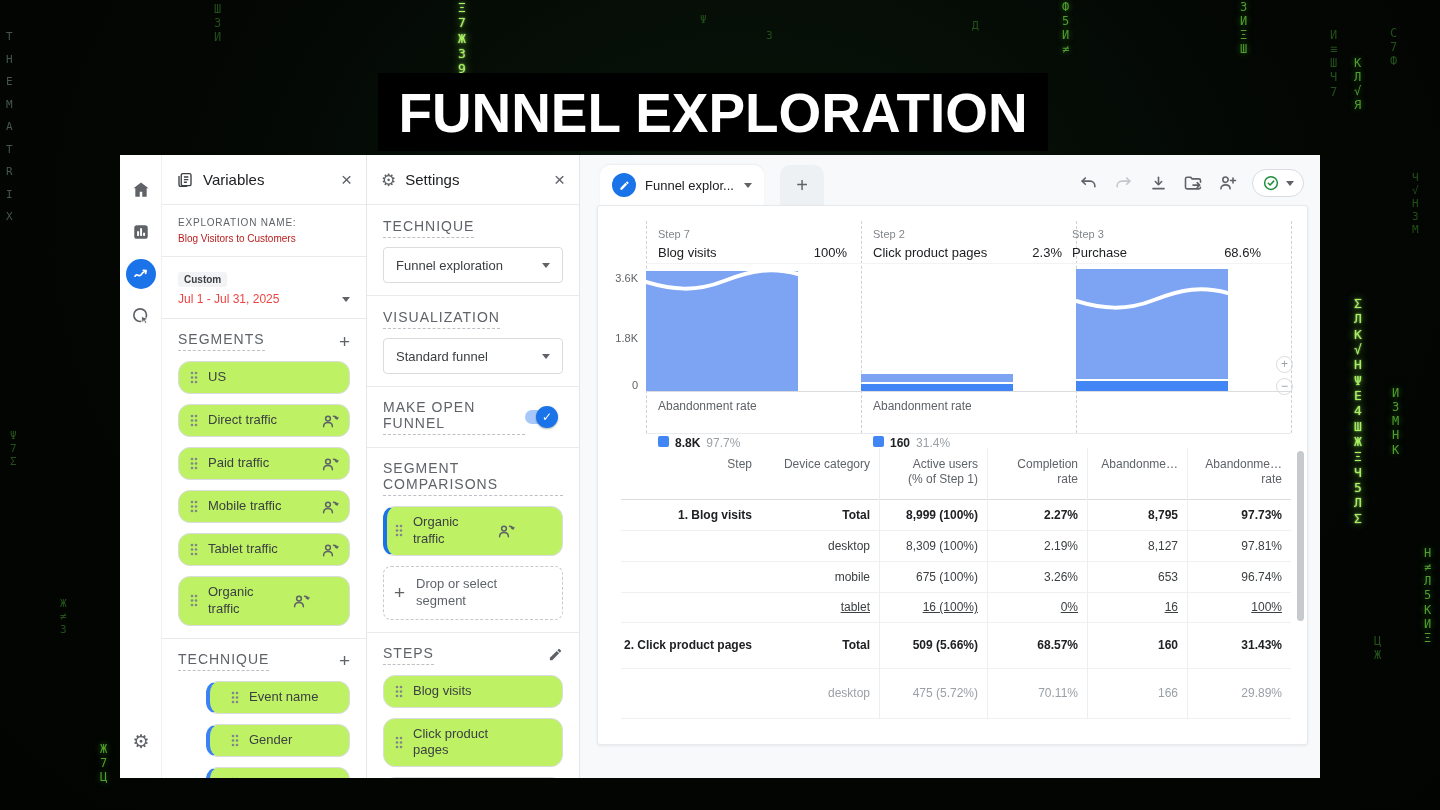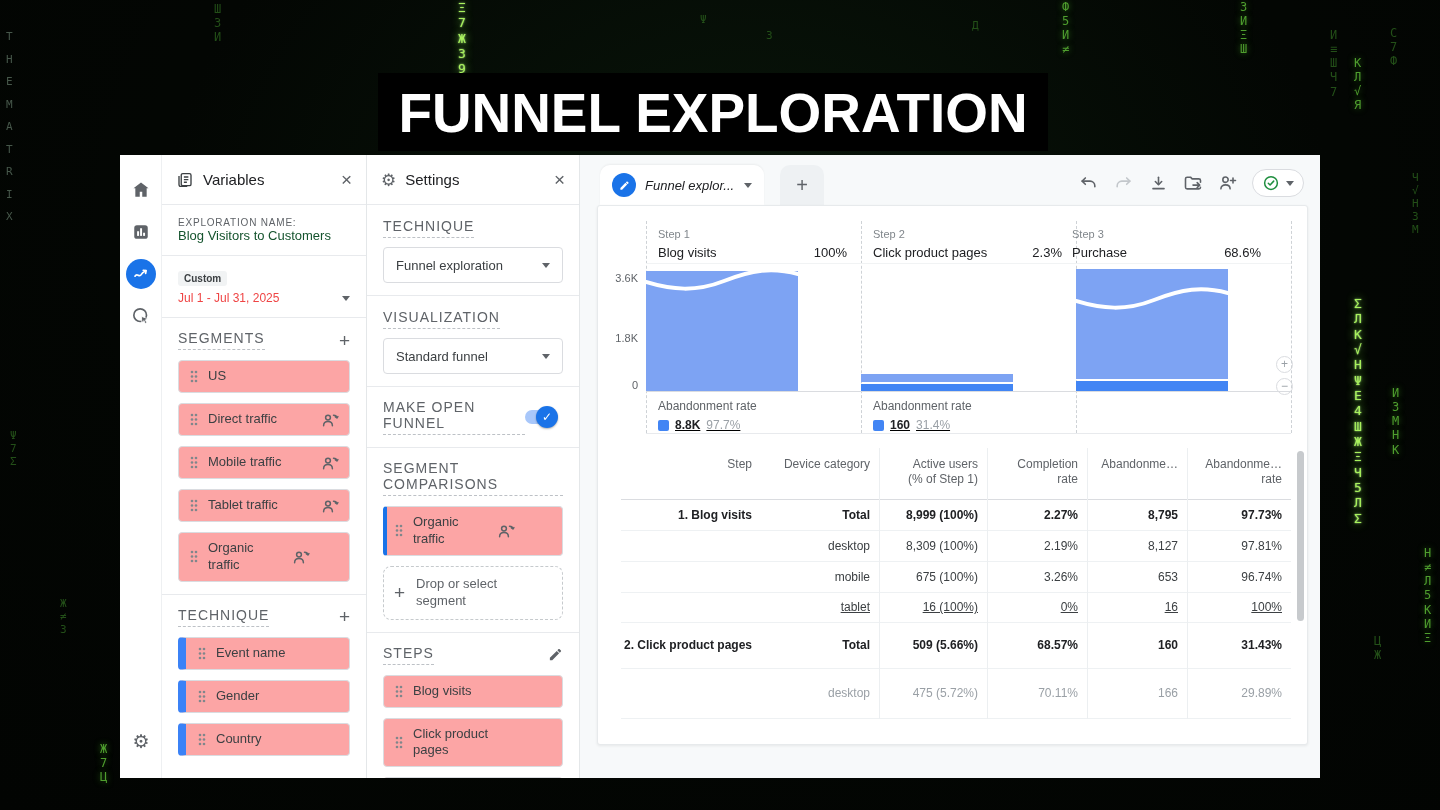--- a/index.html
+++ b/index.html
@@ -41,48 +41,48 @@
   .phead { height:50px; display:flex; align-items:center; gap:9px; padding:0 14px; border-bottom:1px solid #e8eaed; }
   .ptitle { font-size:15px; color:#202124; }
   .pclose { margin-left:auto; font-size:19px; color:#5f6368; line-height:1; }
   .section { padding:12px 16px; border-bottom:1px solid #e8eaed; }
   .section.last { border-bottom:none; }
   .seclabel { font-size:14px; color:#5f6368; letter-spacing:1px; border-bottom:1px dashed #bdc1c6;
     padding-bottom:3px; display:inline-block; font-weight:400; }
   .secrow { display:flex; align-items:center; justify-content:space-between; }
   .plusbtn { font-size:19px; color:#5f6368; font-weight:400; line-height:1; }
   .explabel { font-size:10px; color:#5f6368; letter-spacing:.8px; }
-  .expname { font-size:13px; color:#14532d; }
+  .expname { font-size:10px; color:#b91c1c; margin-top:5px; }
   .badge { display:inline-block; background:#f1f3f4; color:#3c4043; font-size:10px; font-weight:700;
     padding:2px 6px; border-radius:3px; }
   .daterow { display:flex; align-items:center; justify-content:space-between; margin-top:5px; }
   .dateval { font-size:12px; color:#ef4444; }
   .caret { width:0; height:0; border-left:4.5px solid transparent; border-right:4.5px solid transparent;
     border-top:5px solid #5f6368; }
-  .chip { display:flex; align-items:center; gap:9px; border:1px solid #dadce0; border-radius:4px;
-    background:#fca5a5; padding:7px 10px; margin-top:10px; font-size:13px; color:#3c4043; min-height:33px; }
+  .chip { display:flex; align-items:center; gap:9px; border:1px solid #dadce0; border-radius:12px;
+    background:#bef264; padding:7px 10px; margin-top:10px; font-size:13px; color:#3c4043; min-height:33px; }
   .chip .lbl { flex:1; line-height:1.3; }
-  .chip.green { border-left:8px solid #3b82f6; padding-left:11px; }
+  .chip.green { border-left:4px solid #3b82f6; padding-left:20px;margin-left:28px; }
   .chip.blue  { border-left:4px solid #1a73e8; padding-left:7px; }
   .chip.tall .lbl { max-width:76px; }
   .dropbox { border:1px dashed #c6cacd; border-radius:8px; padding:9px 10px; margin-top:10px;
     display:flex; gap:11px; align-items:center; color:#5f6368; font-size:13px; line-height:1.3; }
   .selbox { border:1px solid #dadce0; border-radius:4px; height:36px; display:flex; align-items:center;
     justify-content:space-between; padding:0 12px; font-size:13px; color:#3c4043; margin-top:9px; }
   .togglerow { display:flex; align-items:center; justify-content:space-between; padding-right:4px; }
   .toggle { width:32px; height:14px; background:#a8c7fa; border-radius:7px; position:relative; margin-right:6px; }
   .knob { position:absolute; right:-5px; top:-4px; width:22px; height:22px; border-radius:50%;
     background:#1a73e8; color:#fff; font-size:12px; font-weight:700; display:flex; align-items:center;
     justify-content:center; box-shadow:0 1px 2px rgba(0,0,0,.3); }
 
   
   .canvas { position:absolute; left:460px; right:0; top:0; bottom:0; background:#f7f9fa; }
   .tab { position:absolute; left:20px; top:10px; width:164px; height:40px; background:#fff;
     border-radius:10px 10px 0 0; display:flex; align-items:center; gap:9px; padding:0 12px;
-    box-shadow:0 -1px 2px rgba(0,0,0,.05);font-style:italic; }
+    box-shadow:0 -1px 2px rgba(0,0,0,.05); }
   .tabicon { width:24px; height:24px; border-radius:50%; background:#1a73e8; flex:none;
     display:flex; align-items:center; justify-content:center; }
   .tlabel { font-size:13px; color:#202124; flex:1; white-space:nowrap; overflow:hidden; }
   .newtab { position:absolute; left:200px; top:10px; width:44px; height:40px; background:#eef1f3;
     border-radius:10px 10px 0 0; display:flex; align-items:center; justify-content:center;
     color:#5f6368; font-size:20px; }
   .toolbar { position:absolute; right:16px; top:14px; display:flex; align-items:center; gap:13px; }
   .tbtn { width:22px; height:22px; display:flex; align-items:center; justify-content:center; }
   .pill { display:flex; align-items:center; gap:6px; border:1px solid #dadce0; border-radius:15px;
     background:#fff; padding:3px 9px; height:28px; }
@@ -101,21 +101,21 @@
   .fh1 { font-size:11px; color:#80868b; }
   .fh2 { display:flex; justify-content:space-between; margin-top:5px; }
   .fh2 .nm { font-size:13px; color:#202124; }
   .fh2 .pc { font-size:13px; color:#202124; }
   .bar { position:absolute; width:152px; }
   .bar.light { background:#7da3f3; }
   .bar.dark  { background:#4285f4; }
   .wave { position:absolute; width:152px; height:34px; overflow:visible; }
   .abcell { position:absolute; top:191px; width:215px; padding:2px 12px; }
   .ab1 { font-size:12px; color:#5f6368; }
-  .ab2 { display:flex; align-items:center; gap:6px; margin-top:5px;text-decoration:underline; }
+  .ab2 { display:flex; gap:6px; margin-top:23px; }
   .absq { width:11px; height:11px; background:#4285f4; border-radius:2px; }
   .abv { font-size:12px; color:#202124; font-weight:700; }
   .abp { font-size:12px; color:#9aa0a6; }
   .zbtn { position:absolute; left:678px; width:17px; height:17px; border:1px solid #dadce0; border-radius:50%;
     color:#9aa0a6; font-size:12px; line-height:15px; text-align:center; background:#fff; }
 
   
   .dtable { position:absolute; left:23px; top:242px; width:670px; }
   .vsep { position:absolute; top:242px; height:271px; width:0; border-left:1px solid #eceff1; }
   .trow { display:grid; grid-template-columns:140px 118px 108px 100px 100px 104px; align-items:center;
@@ -334,20 +334,38 @@
               <svg width="10" height="15" viewBox="0 0 10 15">
                 <g fill="#80868b">
                   <circle cx="3" cy="3" r="1.3"></circle>
                   <circle cx="7" cy="3" r="1.3"></circle>
                   <circle cx="3" cy="7.5" r="1.3"></circle>
                   <circle cx="7" cy="7.5" r="1.3"></circle>
                   <circle cx="3" cy="12" r="1.3"></circle>
                   <circle cx="7" cy="12" r="1.3"></circle>
                 </g>
               </svg>
+              <span class="lbl">Paid traffic</span>
+              <svg width="17" height="14" viewBox="0 0 17 14" fill="none" stroke="#5f6368" stroke-width="1.5" stroke-linecap="round">
+                <circle cx="6" cy="4.6" r="2.4"></circle>
+                <path d="M1.6 12.8 c0-2.7 2-4.2 4.4-4.2 s4.4 1.5 4.4 4.2"></path>
+                <path d="M11.5 2.2 c2 0 3.2 1 3.4 2.8 m0 0 l-1.5-1 m1.5 1 l1-1.4"></path>
+              </svg>
+            </div>
+            <div class="chip">
+              <svg width="10" height="15" viewBox="0 0 10 15">
+                <g fill="#80868b">
+                  <circle cx="3" cy="3" r="1.3"></circle>
+                  <circle cx="7" cy="3" r="1.3"></circle>
+                  <circle cx="3" cy="7.5" r="1.3"></circle>
+                  <circle cx="7" cy="7.5" r="1.3"></circle>
+                  <circle cx="3" cy="12" r="1.3"></circle>
+                  <circle cx="7" cy="12" r="1.3"></circle>
+                </g>
+              </svg>
               <span class="lbl">Mobile traffic</span>
               <svg width="17" height="14" viewBox="0 0 17 14" fill="none" stroke="#5f6368" stroke-width="1.5" stroke-linecap="round">
                 <circle cx="6" cy="4.6" r="2.4"></circle>
                 <path d="M1.6 12.8 c0-2.7 2-4.2 4.4-4.2 s4.4 1.5 4.4 4.2"></path>
                 <path d="M11.5 2.2 c2 0 3.2 1 3.4 2.8 m0 0 l-1.5-1 m1.5 1 l1-1.4"></path>
               </svg>
             </div>
             <div class="chip">
               <svg width="10" height="15" viewBox="0 0 10 15">
                 <g fill="#80868b">
@@ -608,21 +626,21 @@
             <div class="fsep" style="left: 263px;"></div>
             <div class="fsep" style="left: 478px;"></div>
             <div class="fsep" style="left: 693px;"></div>
             <div class="ftopline"></div>
             <div class="fbase"></div>
             <div class="fabline"></div>
             <div class="ytick" style="top: 66px;">3.6K</div>
             <div class="ytick" style="top: 126px;">1.8K</div>
             <div class="ytick" style="top: 173px;">0</div>
             <div class="fhead" style="left: 48px;">
-              <div class="fh1">Step 1</div>
+              <div class="fh1">Step 7</div>
               <div class="fh2">
                 <span class="nm">Blog visits</span>
                 <span class="pc">100%</span>
               </div>
             </div>
             <div class="bar light" style="left: 48px; top: 65px; height: 120px;"></div>
             <div class="wave" style="left: 48px; top: 58px;">
               <svg width="152" height="34" viewBox="0 0 152 34" fill="none">
                 <path d="M0 18 C 26 26, 50 28, 78 17 S 126 3, 152 10" stroke="#ffffff" stroke-width="4" stroke-linecap="round"></path>
               </svg>

